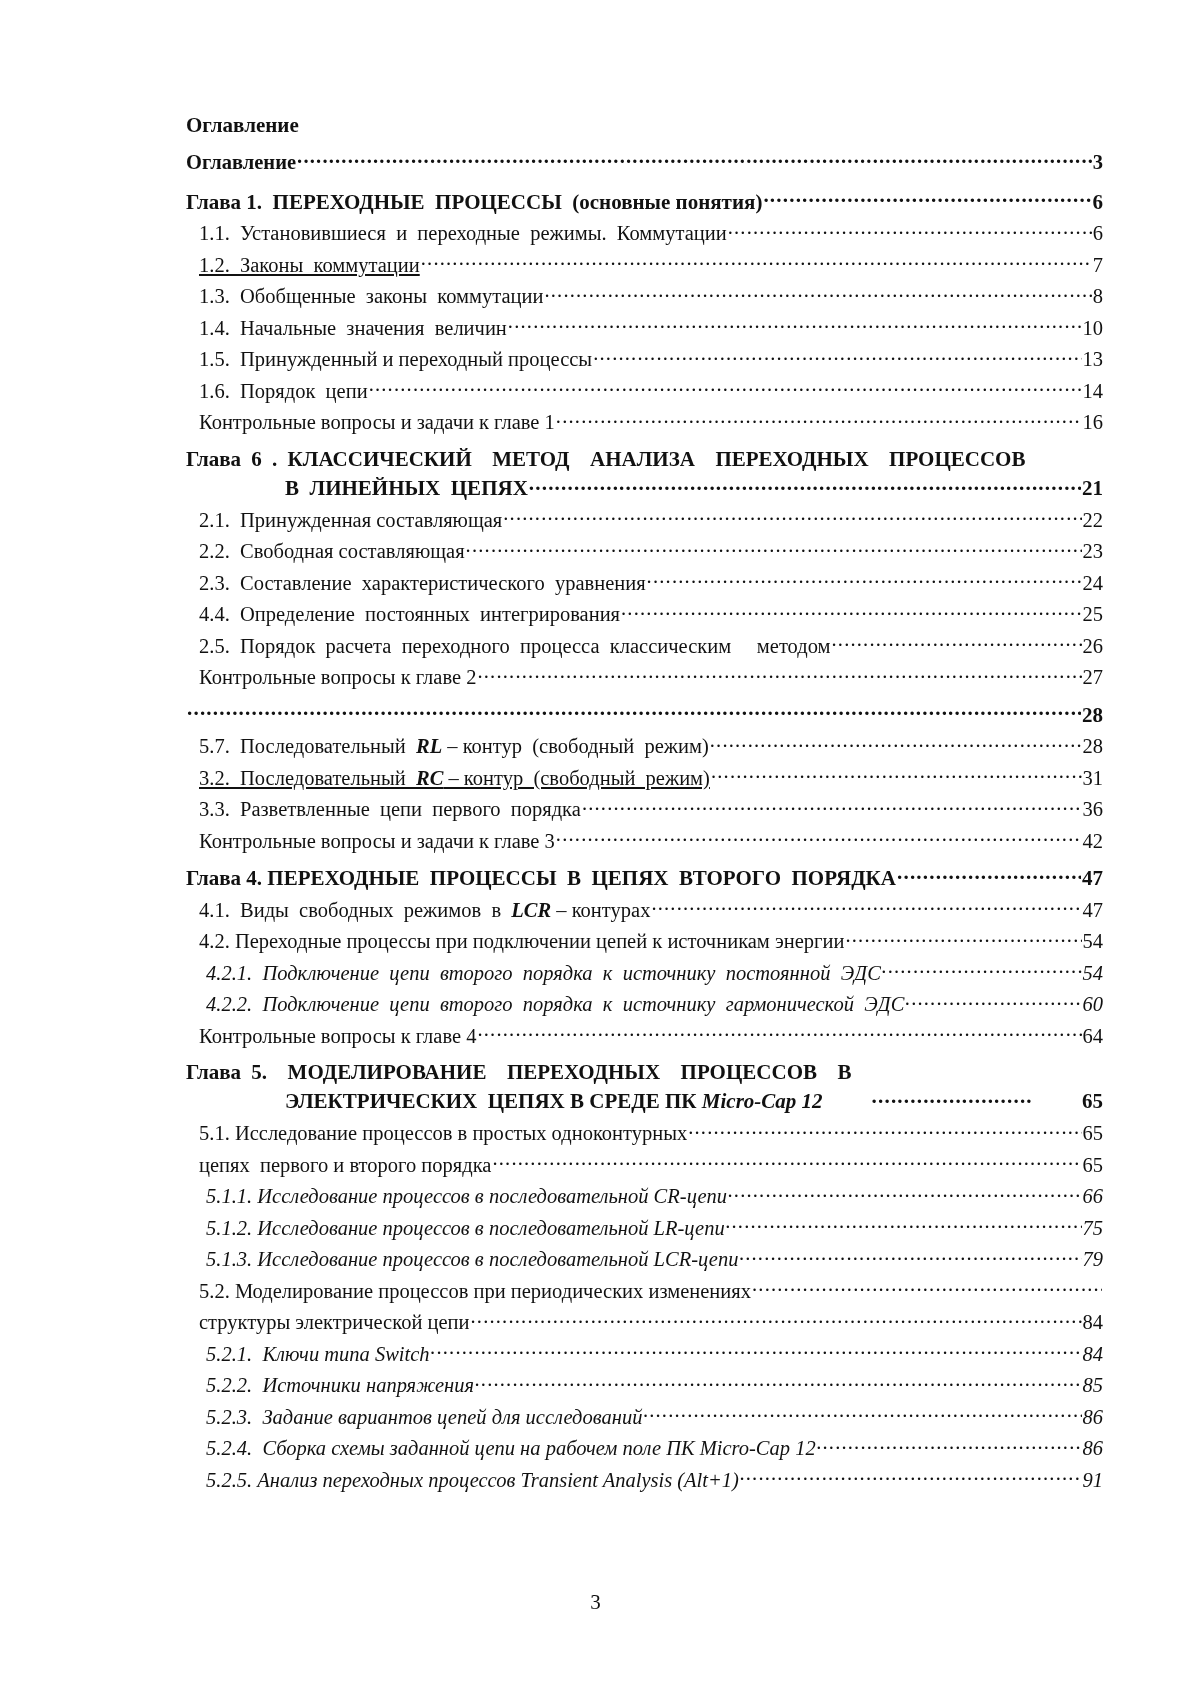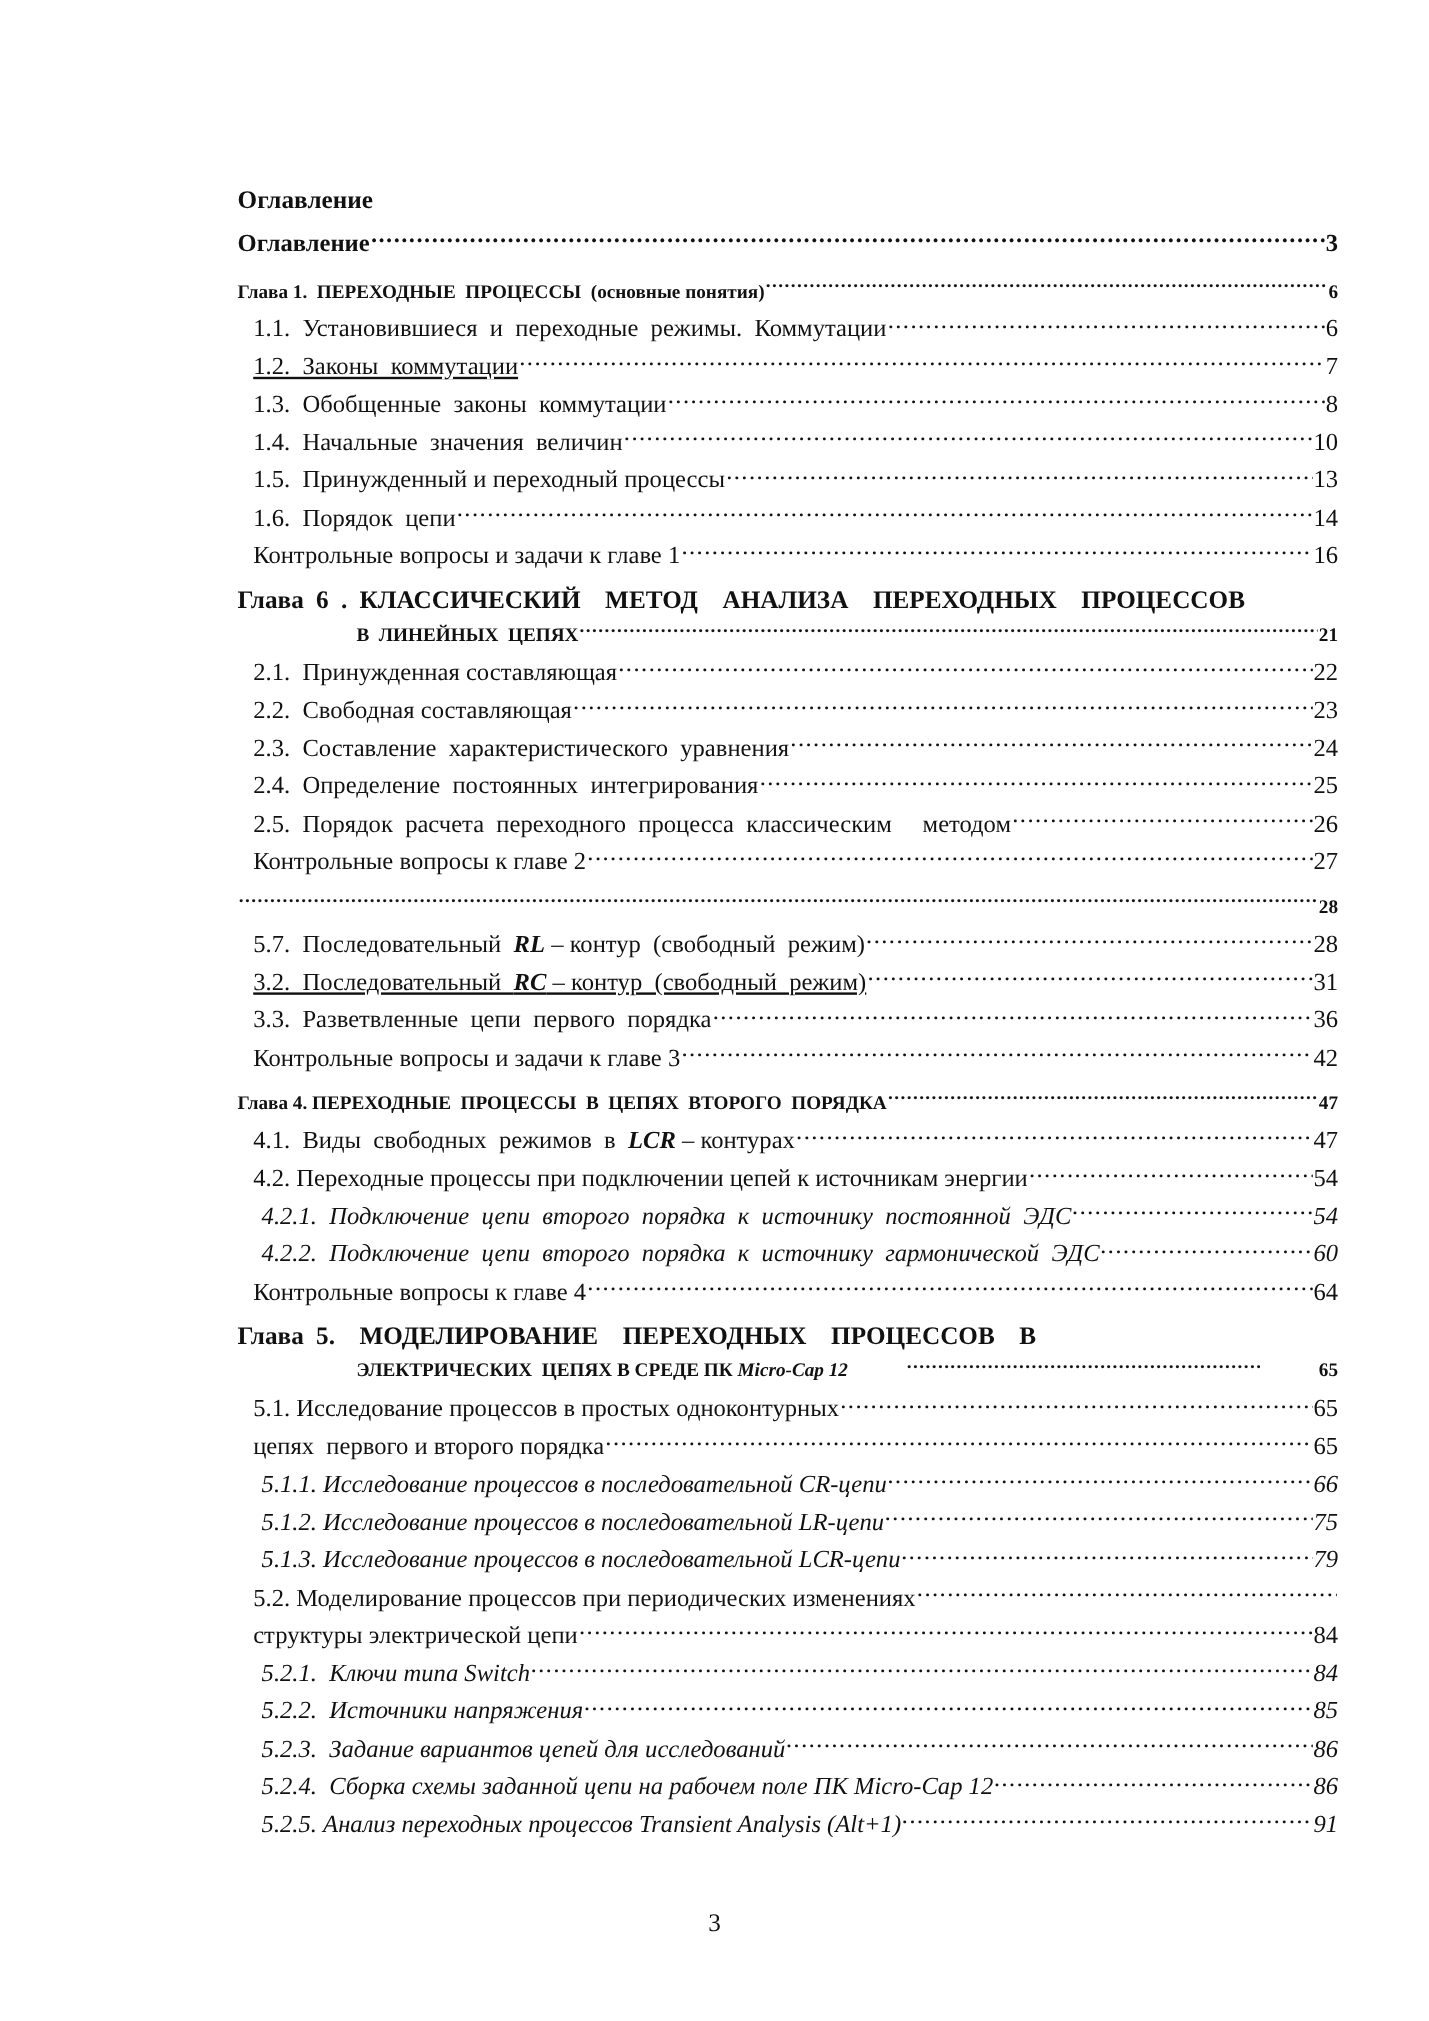--- a/index.html
+++ b/index.html
@@ -1,26 +1,26 @@
 <!DOCTYPE html>
 <html><head>
 <meta charset="utf-8">
 <style>
   html, body { margin: 0; padding: 0; background: #ffffff; }
   body { width: 1191px; height: 1684px; position: relative; overflow: hidden;
          font-family: "Liberation Serif", "DejaVu Serif", serif; color: #111; }
-  .page { position: absolute; left: 198px; top: 111px; width: 917px; margin-top: 41px; }
+  .page { position: absolute; left: 186px; top: 111px; width: 917px; }
   .toc-heading { font-weight: bold; font-size: 21px; height: 36px; line-height: 28px; }
   .row { display: flex; align-items: baseline; white-space: nowrap; font-size: 20.5px; height: 31.5px; line-height: 31.5px; }
   .row .title { flex: 0 0 auto; }
   .row .leader { flex: 1 1 auto; overflow: hidden; margin: 0 1px; position: relative; height: 1em; }
   .row .leader::after { content: "................................................................................................................................................................................................................................................................"; position: absolute; left: 0; bottom: -3px; letter-spacing: 1.2px; }
   .row .num { flex: 0 0 auto; text-align: right; }
   .bold { font-weight: bold; }
-  .chapter { font-weight: bold; font-size: 16px; }
+  .chapter { font-weight: bold; font-size: 21px; }
   .chapter.gap { margin-top: 6px; }
   .lvl1 { padding-left: 13px; }
   .lvl2 { padding-left: 20px; font-style: italic; }
   .chap-block { margin-top: 6px; }
   .chap-line1 { font-weight: bold; font-size: 21px; height: 29px; line-height: 29px; white-space: nowrap; word-spacing: 5px; }
   .chap-line2 { padding-left: 99px; }
   .chap-line2.c5 { padding-left: 99px; }
   .page-number { position: absolute; left: 0; width: 1191px; top: 1590px; text-align: center; font-size: 21px; }
 </style>
 </head>
@@ -93,21 +93,21 @@
     <span class="title" style="white-space:pre;">2.2.  Свободная составляющая</span>
     <span class="leader"></span>
     <span class="num">23</span>
   </div>
   <div class="row lvl1">
     <span class="title" style="white-space:pre;">2.3.  Составление  характеристического  уравнения</span>
     <span class="leader"></span>
     <span class="num">24</span>
   </div>
   <div class="row lvl1">
-    <span class="title" style="white-space:pre;">2.4.  Определение  постоянных  интегрирования</span>
+    <span class="title" style="white-space:pre;">4.4.  Определение  постоянных  интегрирования</span>
     <span class="leader"></span>
     <span class="num">25</span>
   </div>
   <div class="row lvl1">
     <span class="title" style="white-space:pre;">2.5.  Порядок  расчета  переходного  процесса  классическим     методом</span>
     <span class="leader"></span>
     <span class="num">26</span>
   </div>
   <div class="row lvl1">
     <span class="title" style="white-space:pre;">Контрольные вопросы к главе 2</span>

